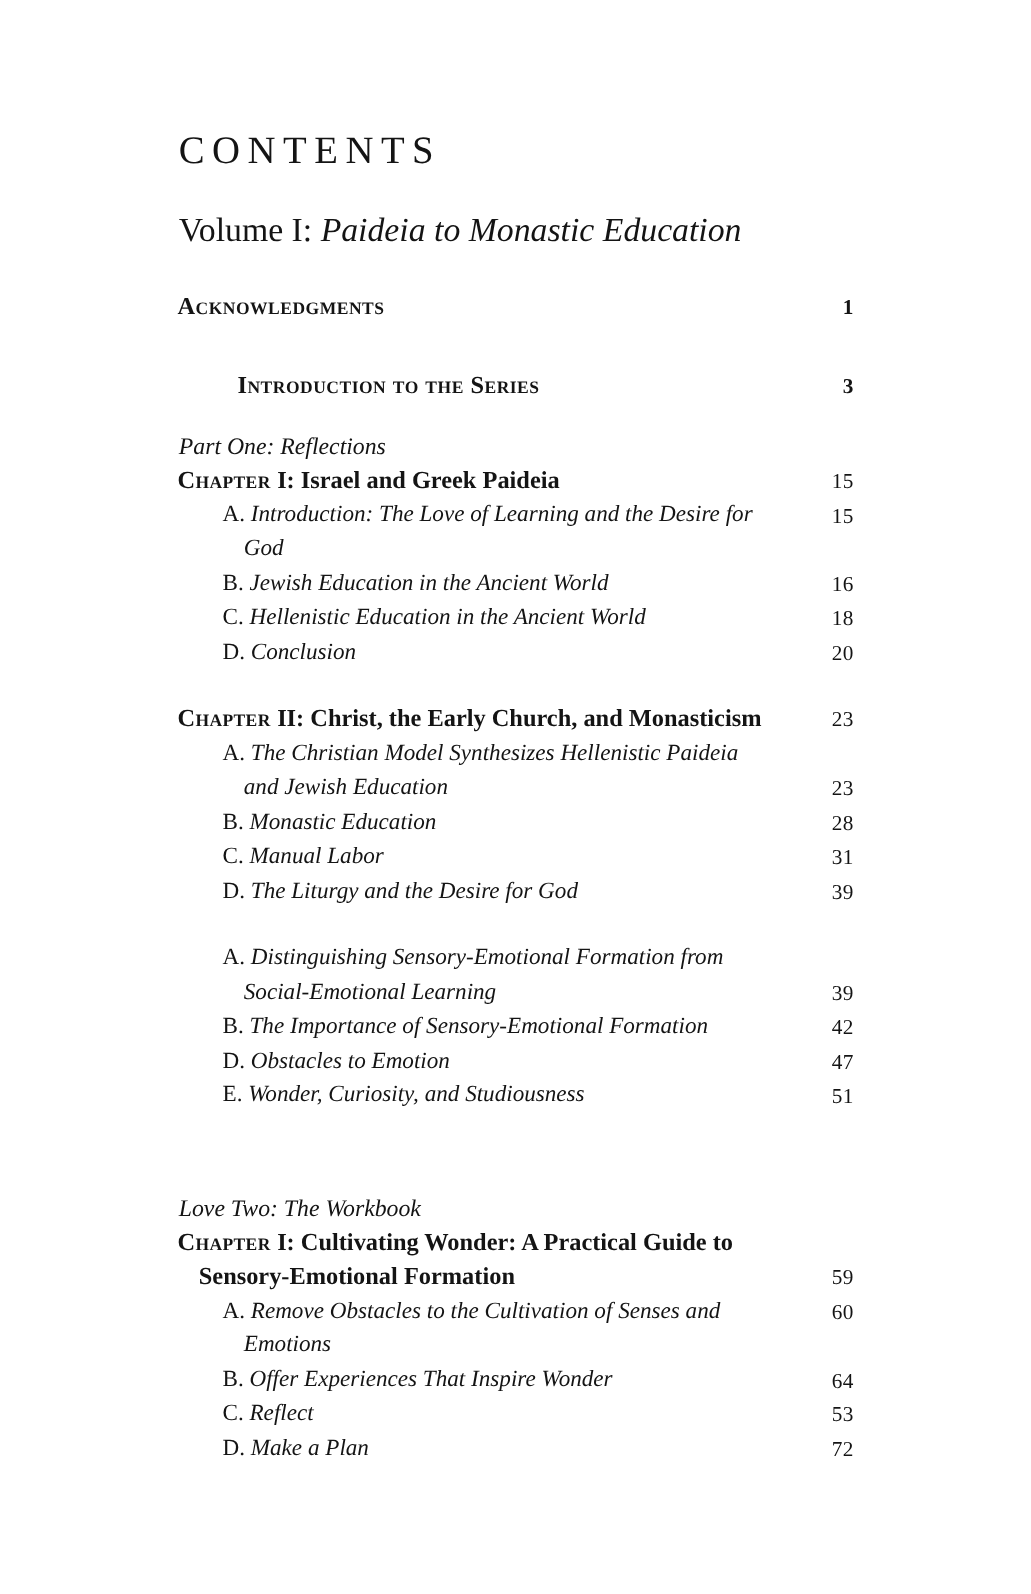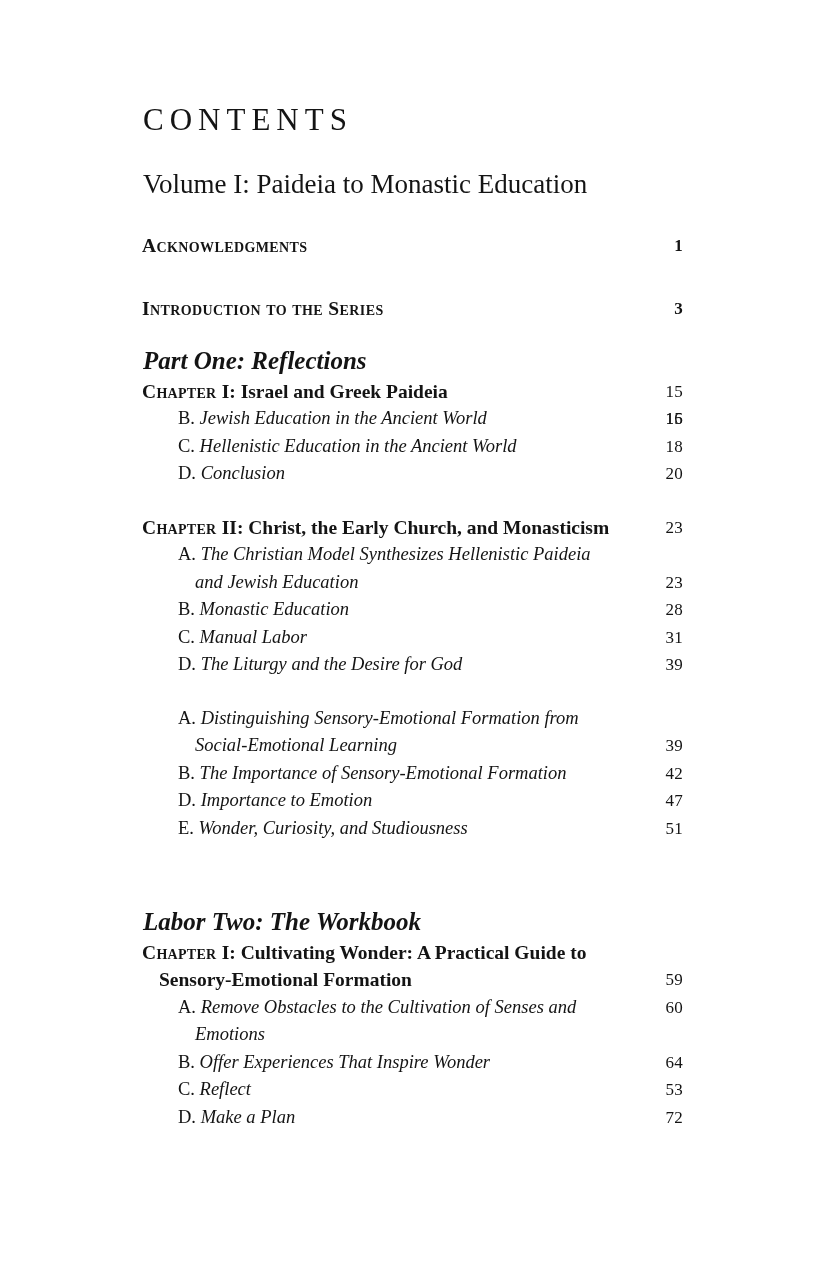--- a/index.html
+++ b/index.html
@@ -34,50 +34,50 @@
     text-transform: uppercase;
   }
 
   .volume-line {
     font-size: 27px;
     line-height: 1;
     margin: 36px 0 0 1px;
     white-space: nowrap;
   }
   .volume-line .vol-roman { font-style: normal; }
-  .volume-line .vol-italic { }
+  .volume-line .vol-italic { font-style: italic; }
 
   
   .frontmatter {
     margin-top: 34px;
   }
   .smallcaps-entry {
     font-size: 19px;
     line-height: 1.0;
     margin-bottom: 0;
     font-weight: bold;
   }
   .smallcaps-entry + .smallcaps-entry {
     margin-top: 35px;
+    margin-left: 48px;
   }
   .sc {
     font-variant: small-caps;
     letter-spacing: 0.4px;
   }
 
   
   .part-block { margin-top: 26px; }
   .part-block.part-two { margin-top: 67px; }
 
   .part-heading {
     font-style: italic;
-    font-size: 25px;
+    font-size: 19px;
     line-height: 1.06;
     margin: 0 0 3px 1px;
-    font-weight: bold;
   }
 
   
   .toc-line {
     position: relative;
     font-size: 19.5px;
     line-height: 27.5px;
     padding-right: 70px;
   }
 
@@ -140,20 +140,21 @@
       <div class="toc-line smallcaps-entry"><span class="sc">Introduction to the Series</span><span class="pg">3</span></div>
     </div>
 
   <div class="parts">
       <div class="part-block">
         <div class="part-heading">Part One: Reflections</div>
         <div class="chapter-group">
           <div class="toc-line chapter-line"><span class="text"><span class="chap-word">Chapter </span><span>I: Israel and Greek Paideia</span></span><span class="pg">15</span></div>
           <div class="sub-list">
             <div class="toc-line sub-line">
+              <span class="text-wrap"><span class="lbl">A. </span><span>Introduction:  The Love of Learning and the Desire for God</span></span>
               <span class="pg">15</span>
             </div>
             <div class="toc-line sub-line">
               <span class="text-wrap"><span class="lbl">B. </span><span>Jewish Education in the Ancient World</span></span>
               <span class="pg">16</span>
             </div>
             <div class="toc-line sub-line">
               <span class="text-wrap"><span class="lbl">C. </span><span>Hellenistic Education in the Ancient World</span></span>
               <span class="pg">18</span>
             </div>
@@ -188,32 +189,32 @@
           <div class="sub-list">
             <div class="toc-line sub-line">
               <span class="text-wrap"><span class="lbl">A. </span><span>Distinguishing Sensory-Emotional Formation from Social-Emotional Learning</span></span>
               <span class="pg bottomline">39</span>
             </div>
             <div class="toc-line sub-line">
               <span class="text-wrap"><span class="lbl">B. </span><span>The Importance of Sensory-Emotional Formation</span></span>
               <span class="pg">42</span>
             </div>
             <div class="toc-line sub-line">
-              <span class="text-wrap"><span class="lbl">D. </span><span>Importance to Emotion</span></span>
+              <span class="text-wrap"><span class="lbl">D. </span><span>Obstacles to Emotion</span></span>
               <span class="pg">47</span>
             </div>
             <div class="toc-line sub-line">
               <span class="text-wrap"><span class="lbl">E. </span><span>Wonder, Curiosity, and Studiousness</span></span>
               <span class="pg">51</span>
             </div>
           </div>
         </div>
       </div>
       <div class="part-block part-two">
-        <div class="part-heading">Labor Two: The Workbook</div>
+        <div class="part-heading">Love Two: The Workbook</div>
         <div class="chapter-group">
           <div class="toc-line chapter-line"><span class="text"><span class="chap-word">Chapter </span><span>I: Cultivating Wonder: A Practical Guide to Sensory-Emotional Formation</span></span><span class="pg bottomline">59</span></div>
           <div class="sub-list">
             <div class="toc-line sub-line">
               <span class="text-wrap"><span class="lbl">A. </span><span>Remove Obstacles to the Cultivation of Senses and Emotions</span></span>
               <span class="pg">60</span>
             </div>
             <div class="toc-line sub-line">
               <span class="text-wrap"><span class="lbl">B. </span><span>Offer Experiences That Inspire Wonder</span></span>
               <span class="pg">64</span>

